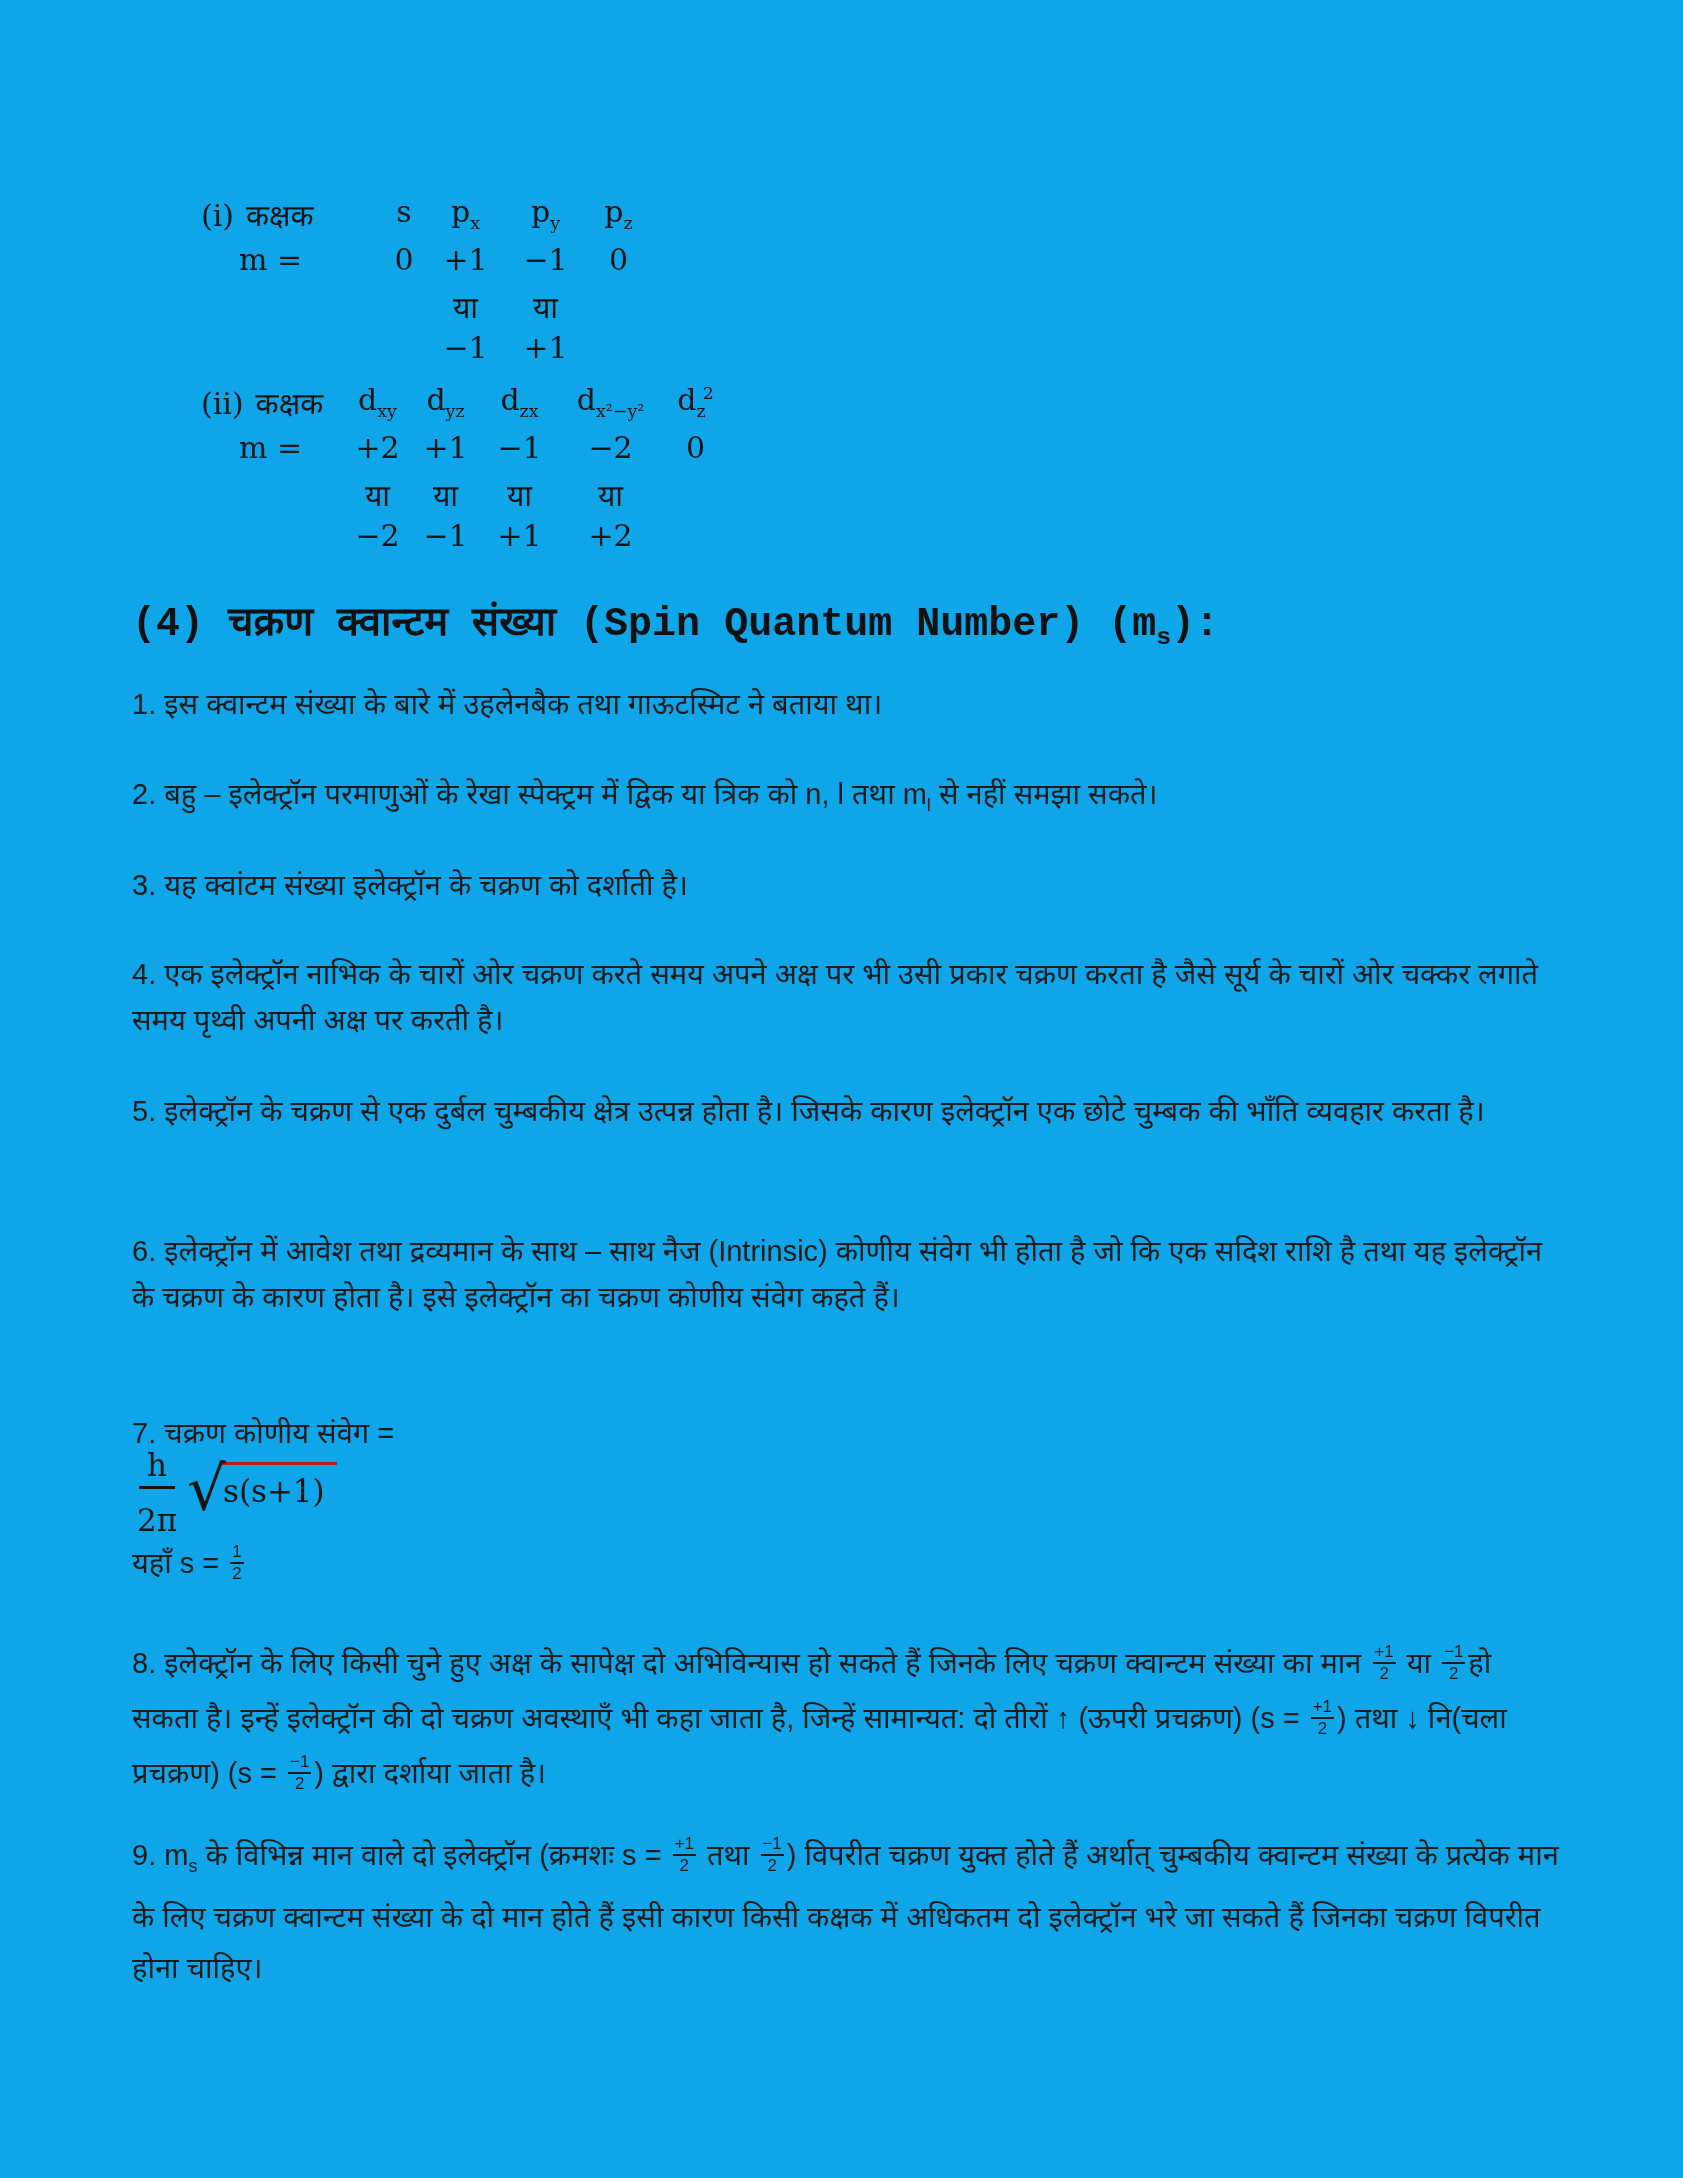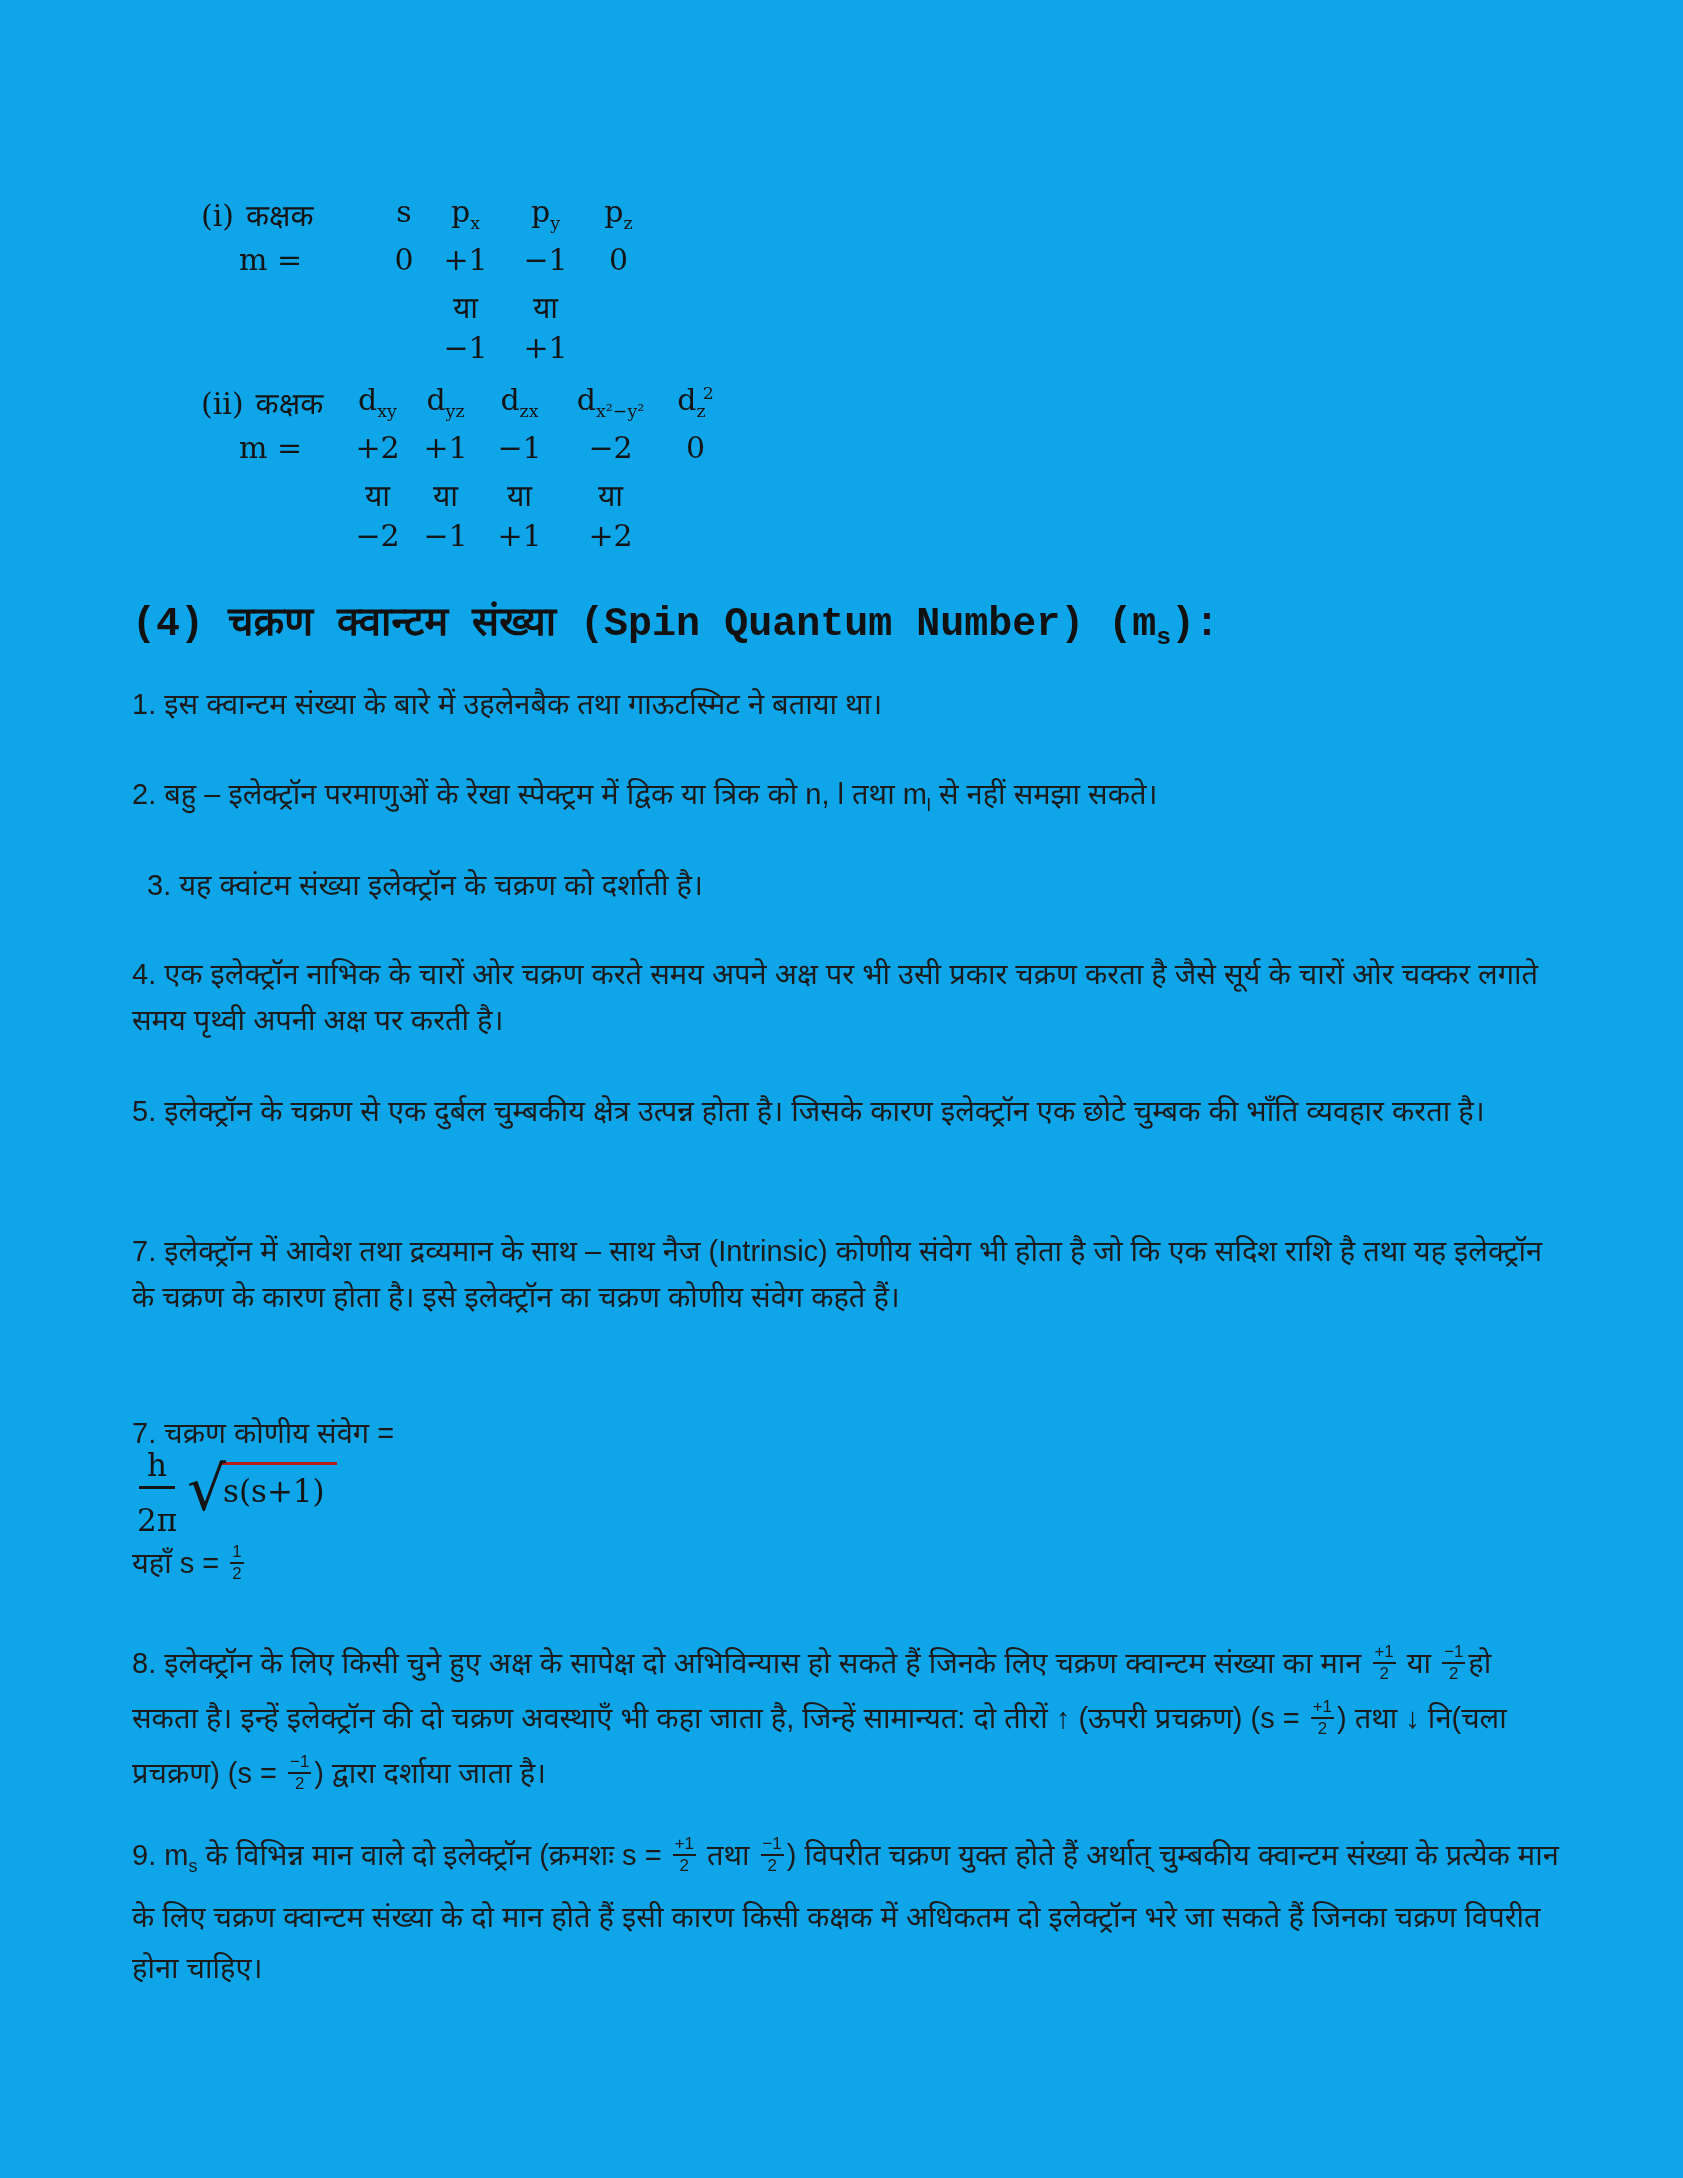--- a/index.html
+++ b/index.html
@@ -57,21 +57,21 @@
     left:132px;
     width:1428px;
     margin:0;
     font-size:29px;
     line-height:46px;
     color:#1b1b1b;
   }
   .para sub{font-size:0.62em;}
   .p1{top:681px;}
   .p2{top:771px;}
-  .p3{top:862px;margin-left:15px;}
+  .p3{top:862px;}
   .p4{top:951px;}
   .p5{top:1088px;}
   .p6{top:1228px;}
   .p7{top:1410px;}
   .p8{top:1636px;line-height:55px;}
   .p9{top:1830px;line-height:51px;}
 
   
   .frac{
     display:inline-flex;
@@ -201,21 +201,21 @@
 
   </section>
 
   <h2 class="heading"><span>(4) चक्रण क्वान्टम संख्या (Spin Quantum Number) (m</span><sub>s</sub><span>):</span></h2>
 
   <p class="para p1">1. इस क्वान्टम संख्या के बारे में उहलेनबैक तथा गाऊटस्मिट ने बताया था।</p>
   <p class="para p2"><span>2. बहु – इलेक्ट्रॉन परमाणुओं के रेखा स्पेक्ट्रम में द्विक या त्रिक को n, l तथा m</span><sub>l</sub><span> से नहीं समझा सकते।</span></p>
   <p class="para p3">3. यह क्वांटम संख्या इलेक्ट्रॉन के चक्रण को दर्शाती है।</p>
   <p class="para p4">4. एक इलेक्ट्रॉन नाभिक के चारों ओर चक्रण करते समय अपने अक्ष पर भी उसी प्रकार चक्रण करता है जैसे सूर्य के चारों ओर चक्कर लगाते समय पृथ्वी अपनी अक्ष पर करती है।</p>
   <p class="para p5">5. इलेक्ट्रॉन के चक्रण से एक दुर्बल चुम्बकीय क्षेत्र उत्पन्न होता है। जिसके कारण इलेक्ट्रॉन एक छोटे चुम्बक की भाँति व्यवहार करता है।</p>
-  <p class="para p6">7. इलेक्ट्रॉन में आवेश तथा द्रव्यमान के साथ – साथ नैज (Intrinsic) कोणीय संवेग भी होता है जो कि एक सदिश राशि है तथा यह इलेक्ट्रॉन के चक्रण के कारण होता है। इसे इलेक्ट्रॉन का चक्रण कोणीय संवेग कहते हैं।</p>
+  <p class="para p6">6. इलेक्ट्रॉन में आवेश तथा द्रव्यमान के साथ – साथ नैज (Intrinsic) कोणीय संवेग भी होता है जो कि एक सदिश राशि है तथा यह इलेक्ट्रॉन के चक्रण के कारण होता है। इसे इलेक्ट्रॉन का चक्रण कोणीय संवेग कहते हैं।</p>
   <p class="para p7">7. चक्रण कोणीय संवेग =</p>
 
   <div class="formula">
     <span class="bigfrac">
       <span class="bf-n">h</span>
       <span class="bf-d">2π</span>
     </span>
     <span class="sqrt">
       <span class="rad">√</span>
       <span class="radicand">s(s+1)</span>

